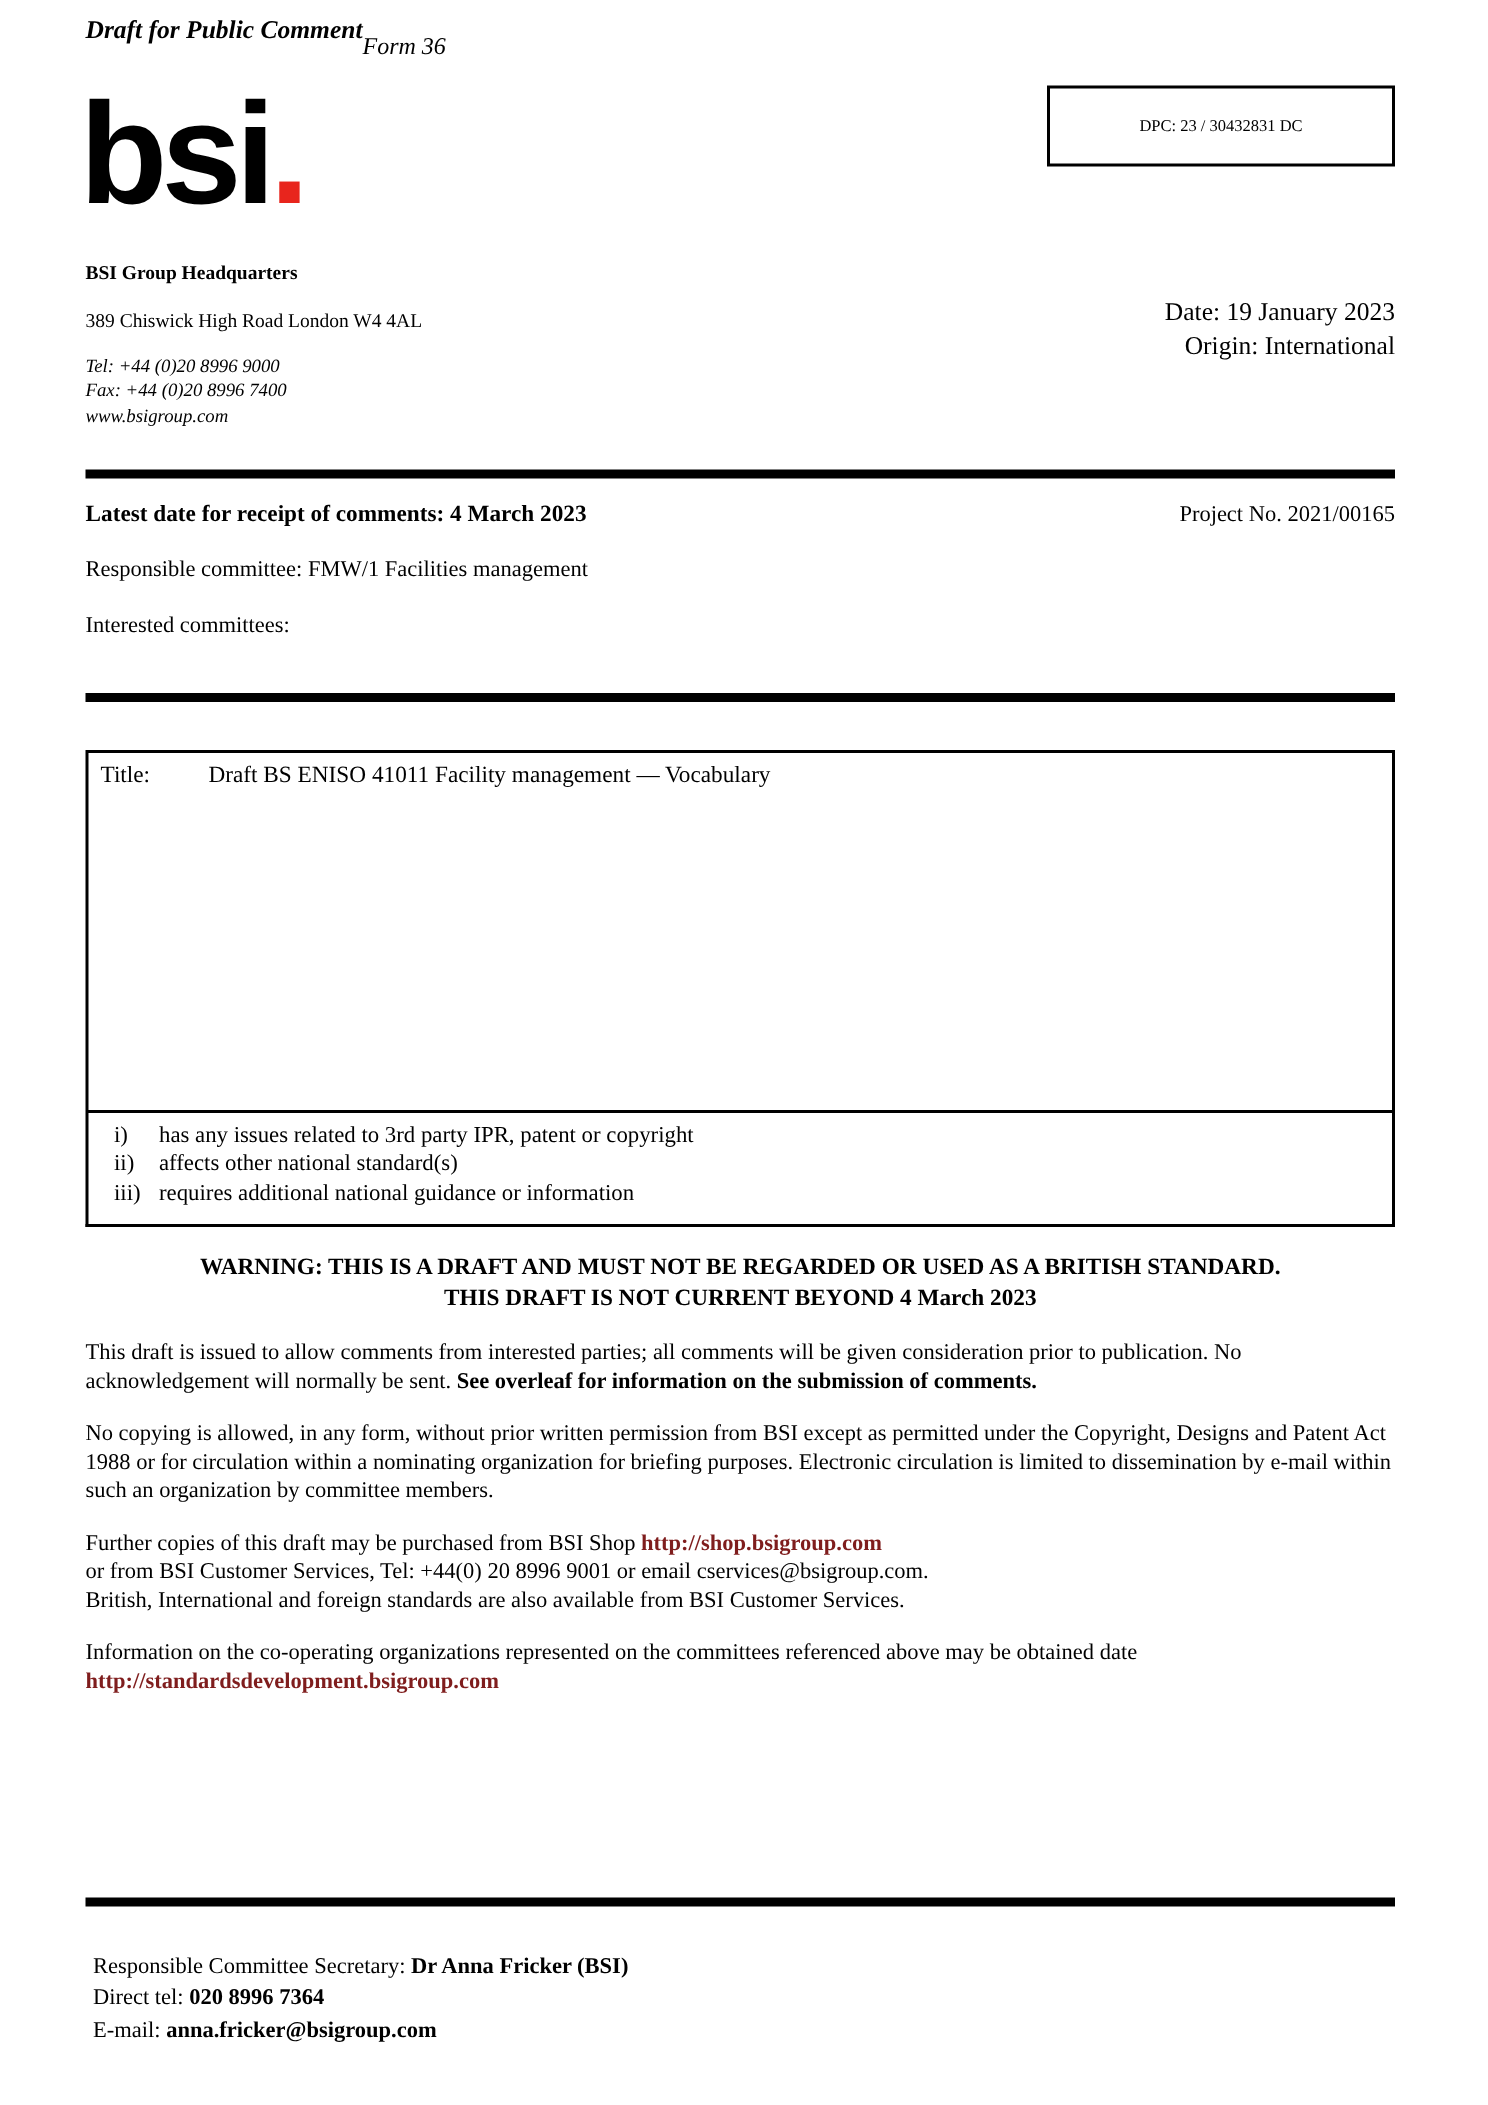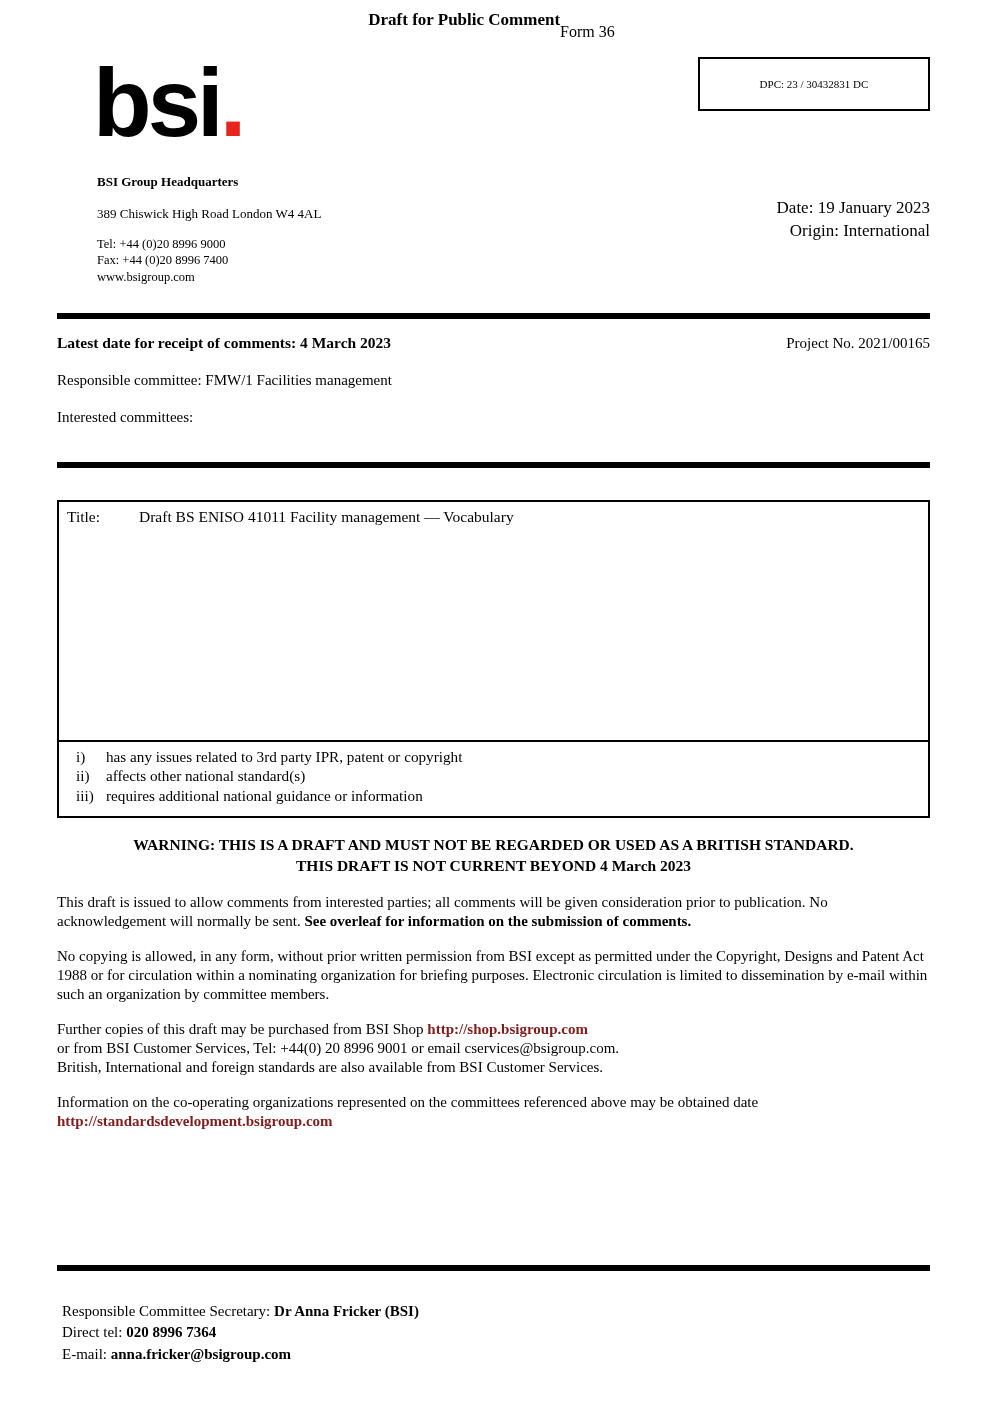--- a/index.html
+++ b/index.html
@@ -9,38 +9,38 @@
     height: 1403px;
     box-sizing: border-box;
     padding: 10px 62px 0 57px;
     display: flex;
     flex-direction: column;
     font-family: "Liberation Serif", serif;
     color: #000;
     background: #fff;
     overflow: hidden;
   }
-  .header-row { display: flex; justify-content: center; align-items: flex-start; }
+  .header-row { display: flex; justify-content: flex-start; align-items: flex-start; font-style: italic; }
   .doc-class { font-weight: bold; font-size: 17px; }
   .form-no { font-size: 16px; margin-top: 13px; padding-right: 4px; }
 
-  .top-row { display: flex; justify-content: space-between; margin-top: 16px; margin-left: 40px; }
+  .top-row { display: flex; justify-content: space-between; margin-top: 16px; }
   .left-col { }
   .logo {
     font-family: "Liberation Sans", sans-serif;
     font-weight: bold;
     font-size: 96px;
     line-height: 0.95;
     letter-spacing: -4px;
     margin-left: -4px;
   }
   .logo-dot { color: #e8251d; }
   .hq { font-weight: bold; font-size: 13px; margin-top: 26px; }
   .address { font-size: 13px; margin-top: 16px; }
-  .tel-block { font-size: 12.5px; margin-top: 14px; line-height: 1.3; }
+  .tel-block { font-size: 12.5px; margin-top: 14px; line-height: 1.3; font-style: italic; }
 
   .right-col { width: 232px; flex-shrink: 0; }
   .dpc-box { border: 2px solid #000; padding: 19px 2px; font-size: 11px; text-align: center; }
   .meta { margin-top: 86px; text-align: right; font-size: 17px; line-height: 1.35; }
 
   .rule { height: 6px; background: #000; }
   .rule-1 { margin-top: 28px; }
   .rule-2 { margin-top: 36px; }
 
   .comments-row { display: flex; justify-content: space-between; align-items: baseline; margin-top: 15px; }

